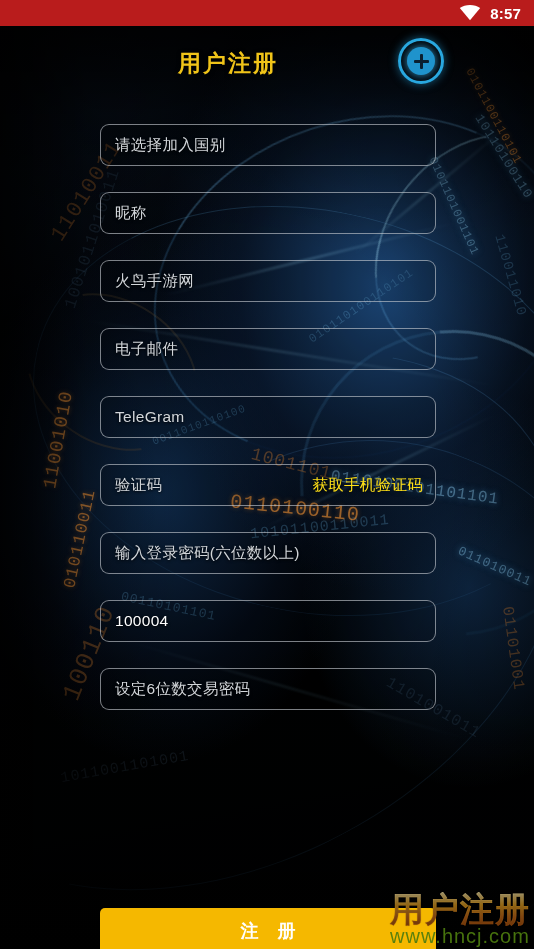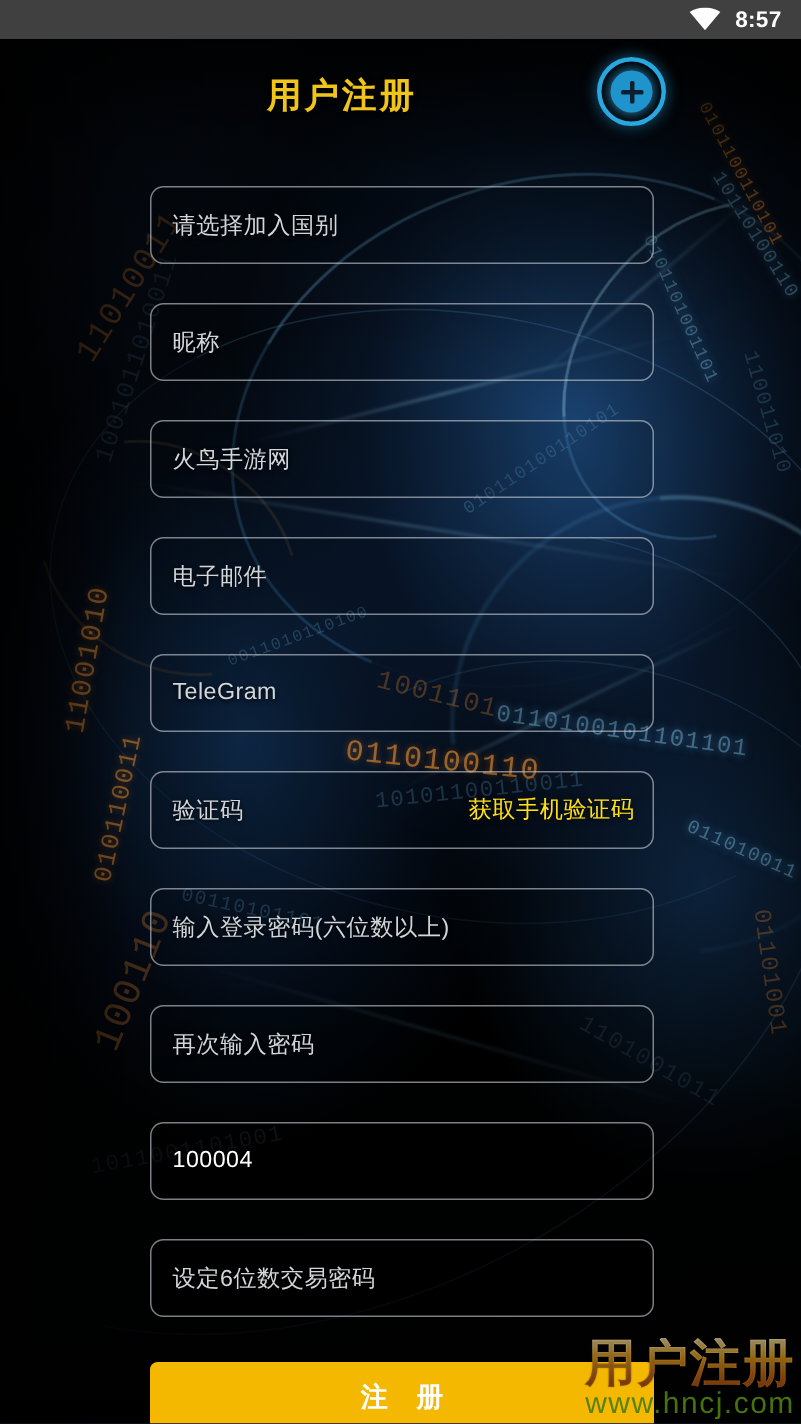--- a/index.html
+++ b/index.html
@@ -102,21 +102,21 @@
   .bits.teal2 { color: rgba(110,180,225,0.26); }
   .bits.amber { color: rgba(230,140,50,0.62); text-shadow: 0 0 5px rgba(200,110,30,0.45); }
   .bits.amber2{ color: rgba(205,120,45,0.38); }
   .bits.dim   { color: rgba(120,170,210,0.14); }
 
   
   .statusbar {
     position: absolute;
     left: 0; top: 0;
     width: 534px; height: 26px;
-    background: #404040;
+    background: #b91c1c;
     display: flex;
     align-items: center;
     justify-content: flex-end;
     gap: 9px;
     padding-right: 13px;
     box-sizing: border-box;
     z-index: 40;
   }
   .wifi-icon { display: block; }
   .status-time {
@@ -175,21 +175,21 @@
   
   .form {
     position: absolute;
     left: 100px;
     top: 124px;
     width: 336px;
     z-index: 20;
   }
   .field {
     position: relative;
-    height: 52px;
+    height: 42px;
     margin-bottom: 26px;
     border: 1px solid rgba(200,205,212,0.62);
     border-radius: 9px;
     box-sizing: border-box;
     display: flex;
     align-items: center;
     padding: 0 14px;
     background: rgba(0,0,0,0.10);
     cursor: text;
   }
@@ -355,23 +355,20 @@
 
     <div class="field">
       <span class="ftext">验证码</span>
       <span class="send-code">获取手机验证码</span>
     </div>
 
     <div class="field">
       <span class="ftext">输入登录密码(六位数以上)</span>
     </div>
 
-    <div class="field">
-      <span class="ftext">再次输入密码</span>
-    </div>
 
     <div class="field">
       <span class="ftext filled">100004</span>
     </div>
 
     <div class="field">
       <span class="ftext">设定6位数交易密码</span>
     </div>
 
   </div>

